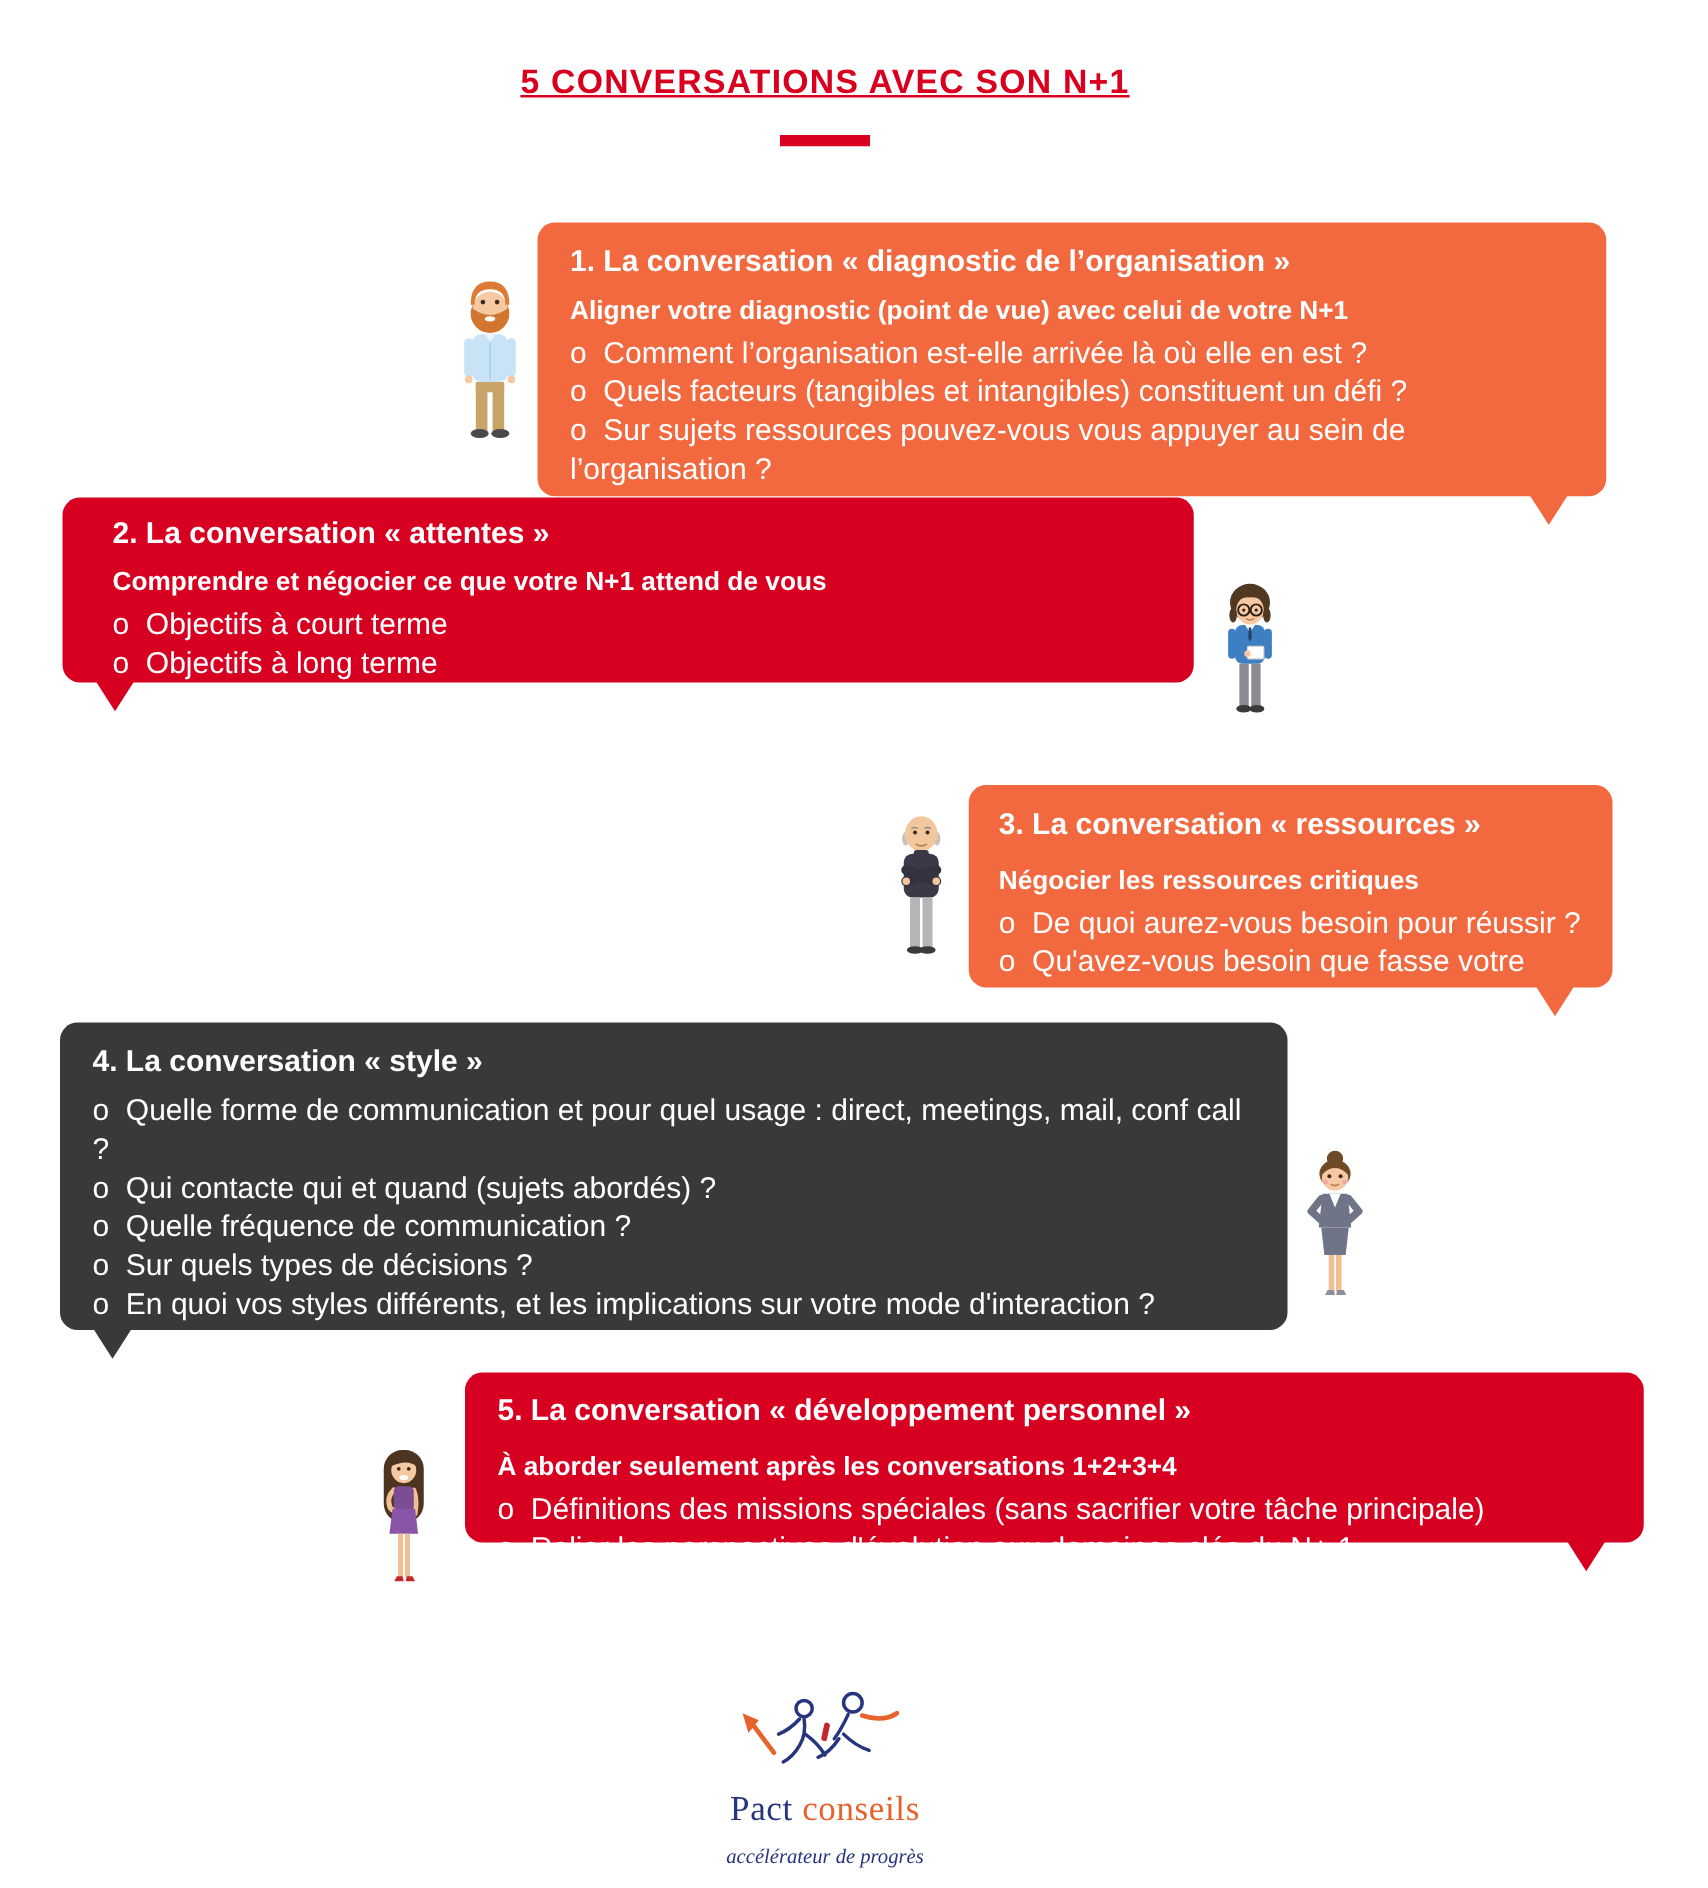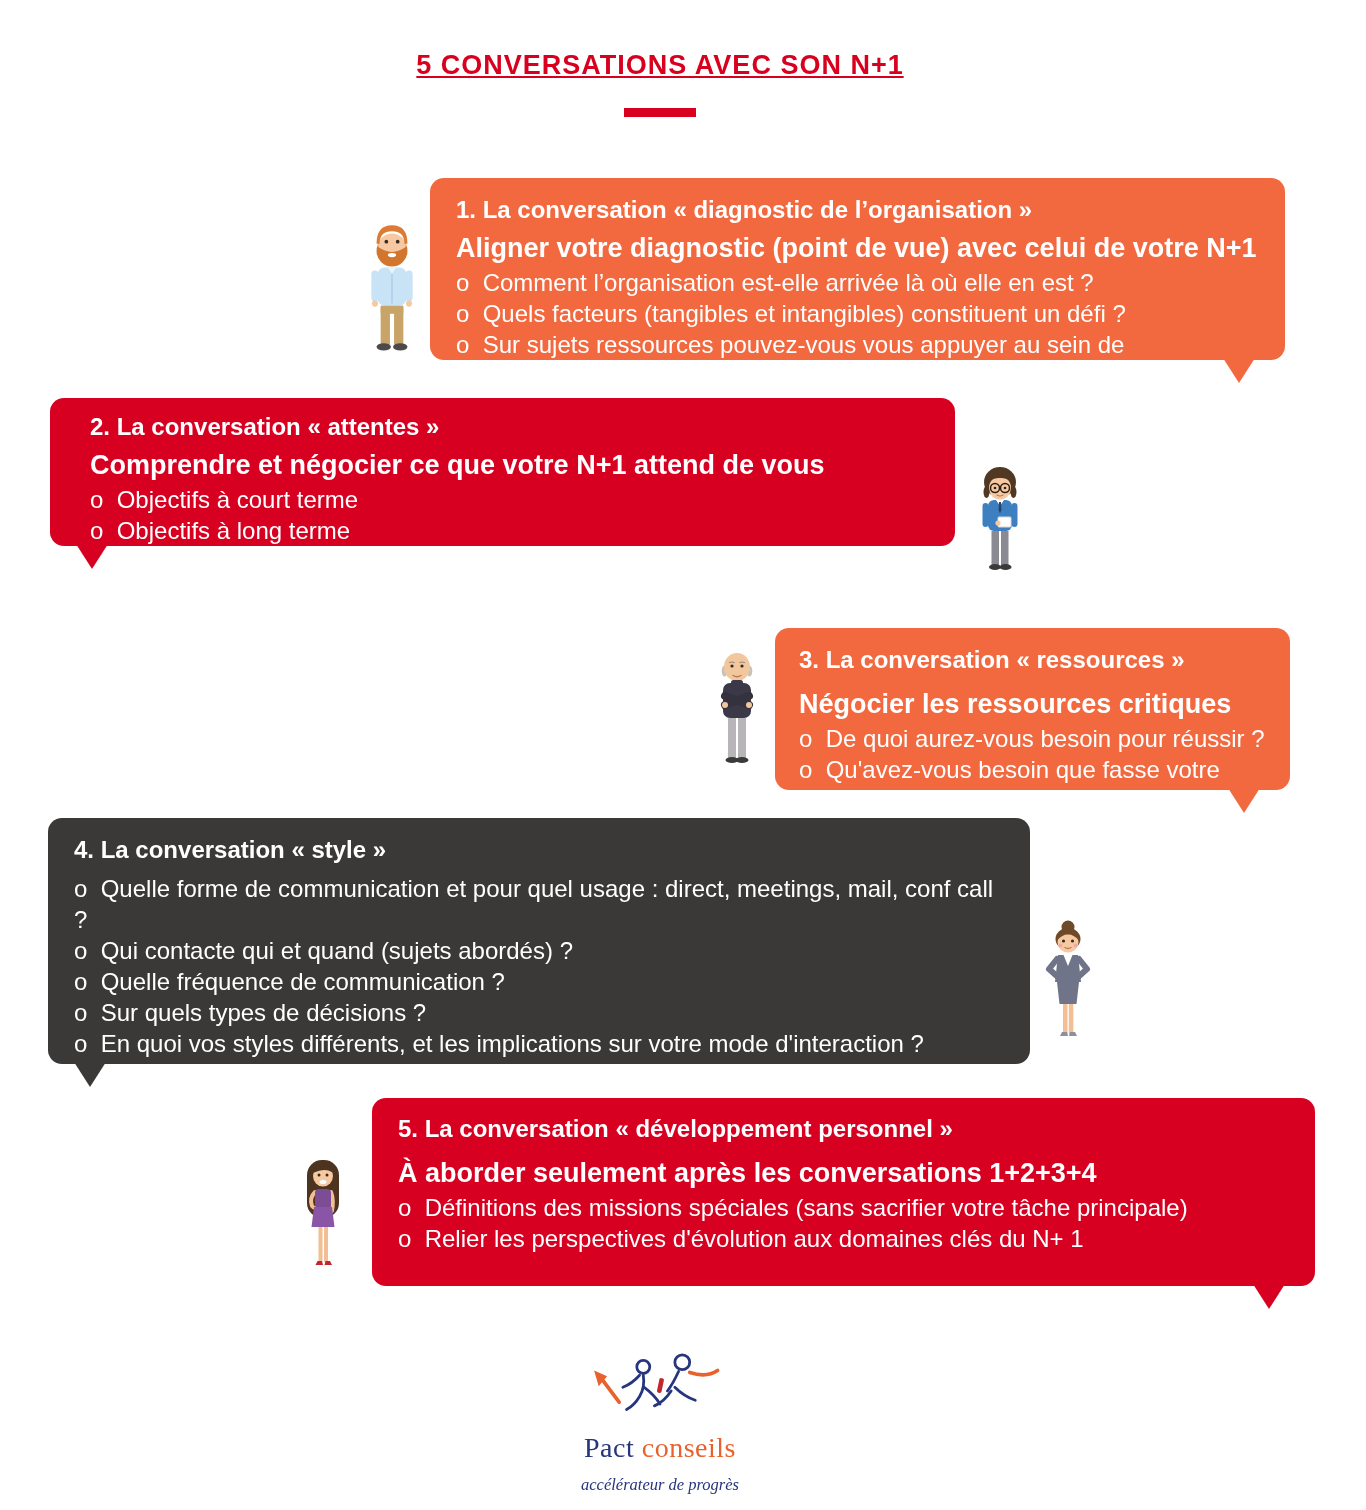--- a/index.html
+++ b/index.html
@@ -22,28 +22,28 @@
     background:var(--c,#ccc); color:#ffffff;
   }
   .bubble .tail {
     position:absolute; bottom:-23px; width:0; height:0;
     border-left:16px solid transparent; border-right:16px solid transparent;
     border-top:25px solid var(--c,#ccc);
   }
   .tail-right { right:30px; }
   .tail-left  { left:26px; }
   .bubble-title { margin:0 0 9px 0; font-size:24px; font-weight:bold; }
-  .bubble-subtitle { margin:0 0 3px 0; font-size:27px; font-weight:bold; line-height:31px; }
+  .bubble-subtitle { margin:0 0 3px 0; font-size:21px; font-weight:bold; line-height:31px; }
   .subtitle-gap .bubble-subtitle { margin-top:15px; }
   .bullet-line { font-size:24px; line-height:31px; white-space:pre-wrap; }
-  #bubble-1 { left:430px; top:178px; width:855px; height:182px; padding:18px 26px; }
+  #bubble-1 { left:430px; top:178px; width:855px; height:219px; padding:18px 26px; }
   #bubble-2 { left:50px;  top:398px; width:905px; height:148px; padding:15px 40px; }
   #bubble-3 { left:775px; top:628px; width:515px; height:162px; padding:18px 24px; }
   #bubble-4 { left:48px;  top:818px; width:982px; height:246px; padding:18px 26px; }
-  #bubble-5 { left:372px; top:1098px; width:943px; height:188px; padding:17px 26px; }
+  #bubble-5 { left:372px; top:1098px; width:943px; height:136px; padding:17px 26px; }
   .character { position:absolute; }
   #char-1 { left:360px;  top:220px;  width:64px; height:132px; }
   #char-2 { left:974px;  top:464px;  width:52px; height:122px; }
   #char-3 { left:710px;  top:646px;  width:54px; height:124px; }
   #char-4 { left:1040px; top:918px;  width:56px; height:134px; }
   #char-5 { left:298px;  top:1156px; width:50px; height:126px; }
   .logo-block { position:absolute; top:1352px; left:0; width:1320px; text-align:center; }
   .logo-art { display:block; margin:0 auto 2px auto; }
   .logo-name { font-family:"Liberation Serif", serif; font-size:28px; letter-spacing:0.5px; }
   .logo-name-primary { color:var(--c,#27357E); }

